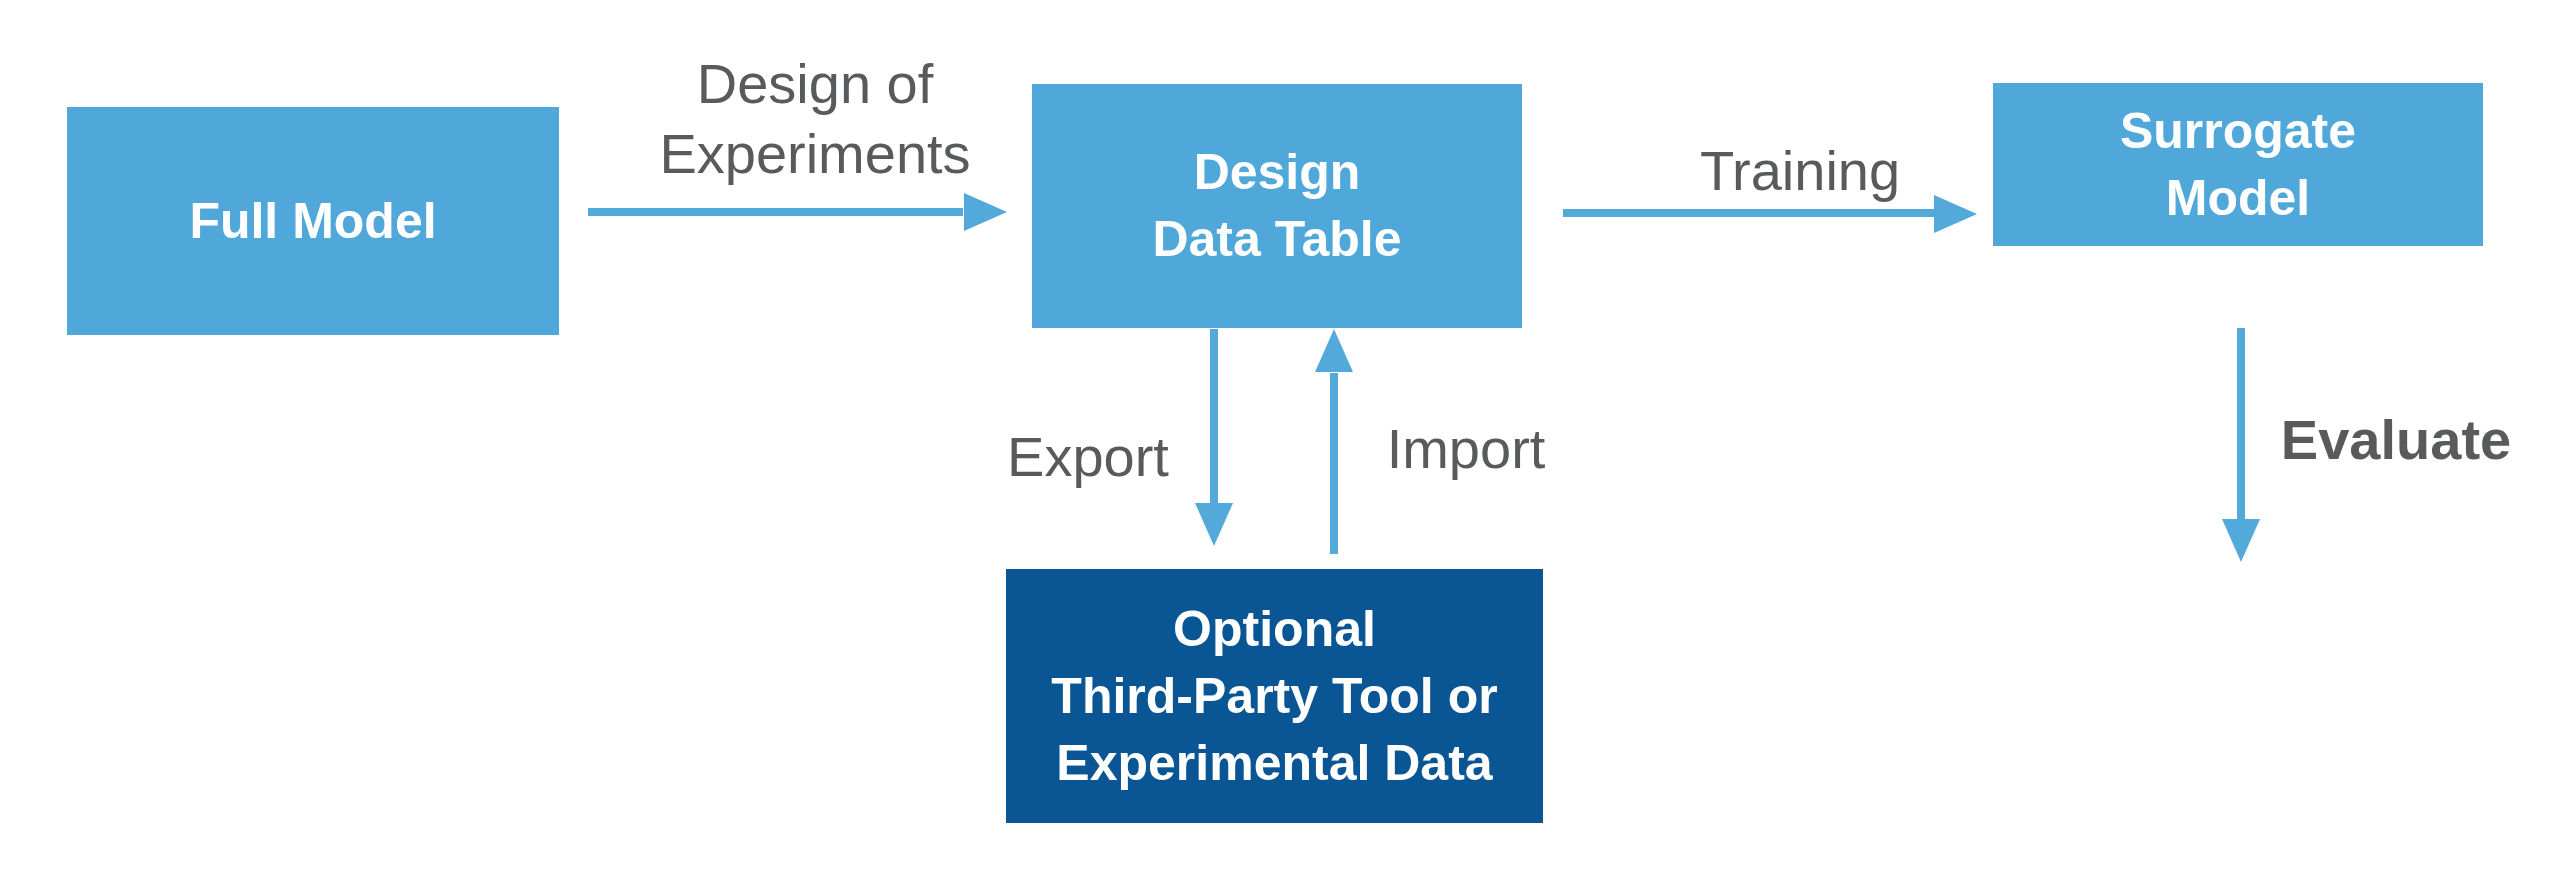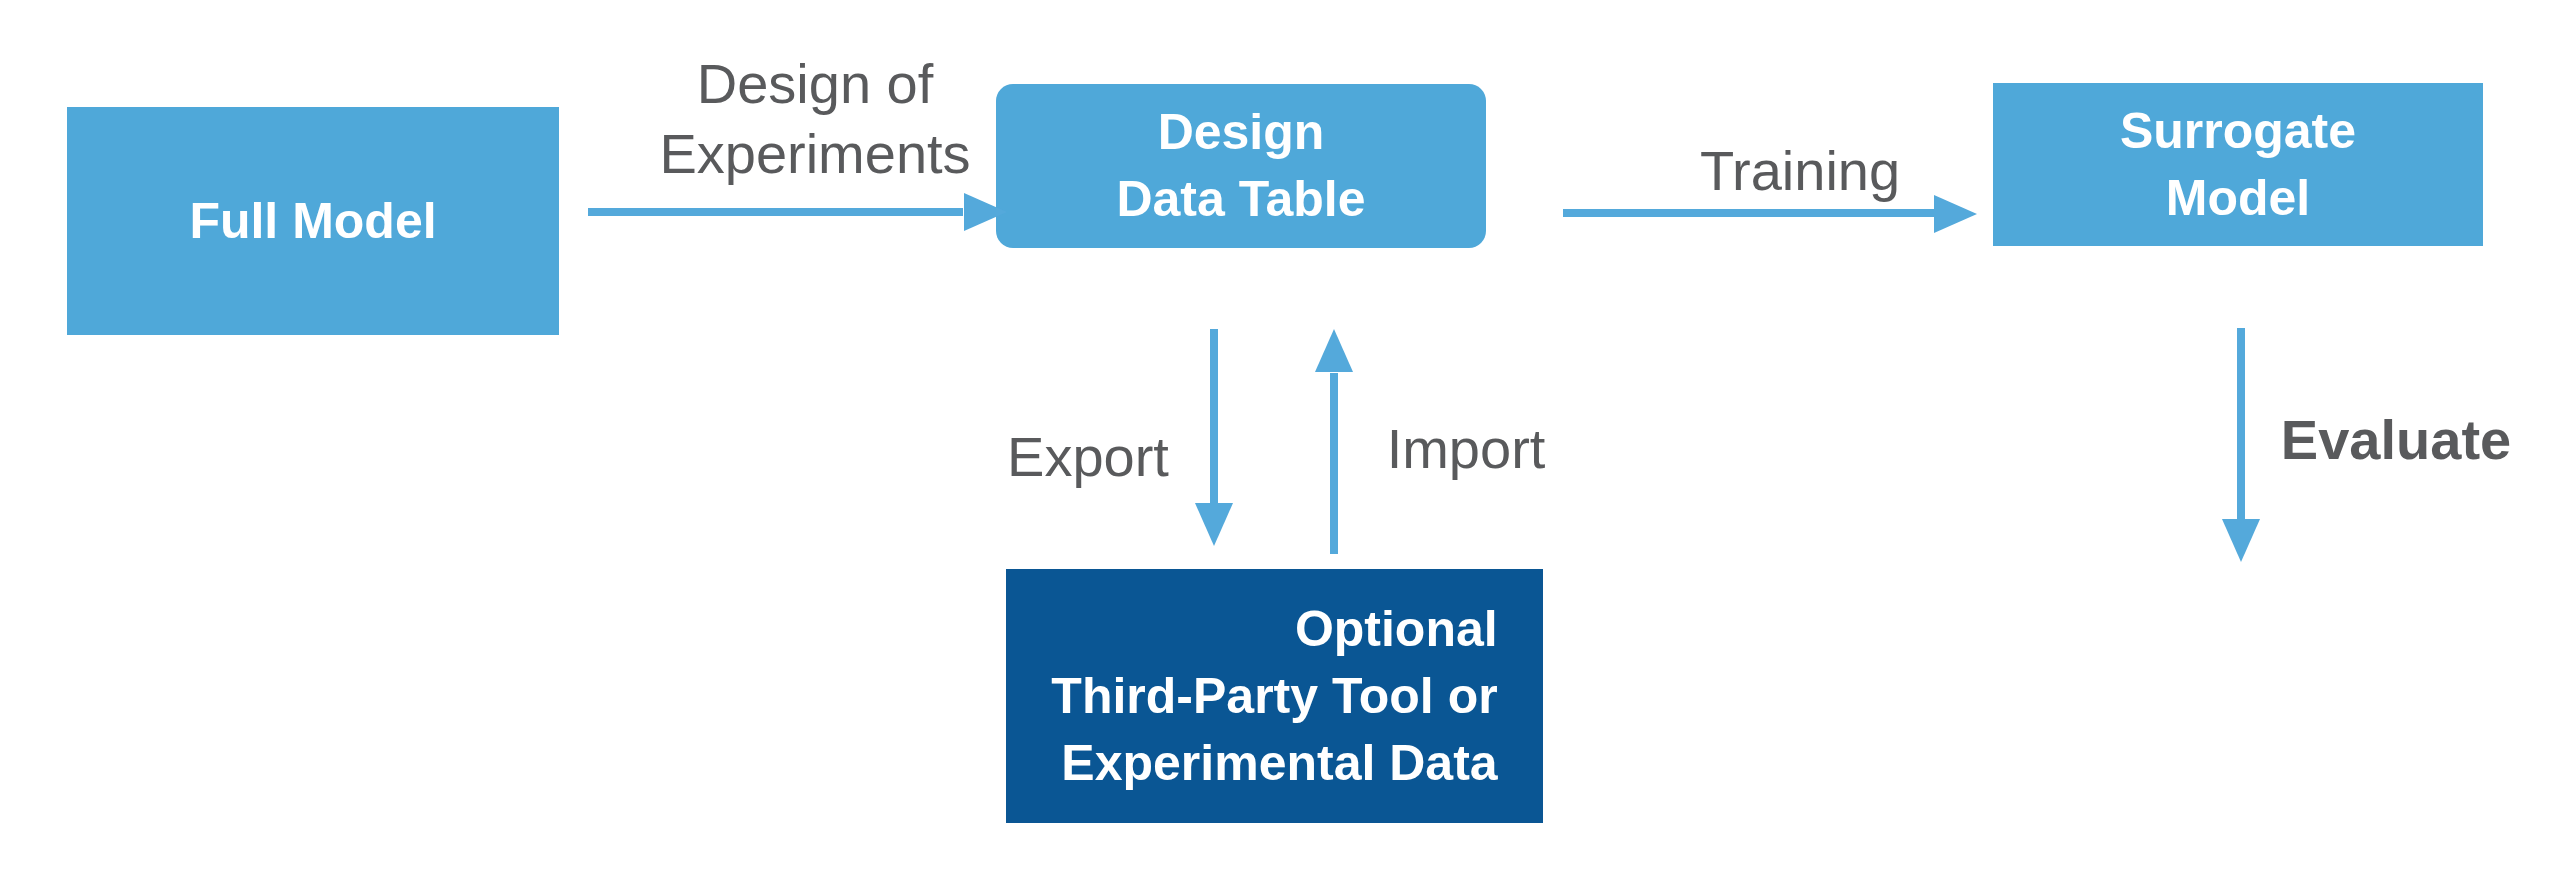--- a/index.html
+++ b/index.html
@@ -58,23 +58,23 @@
     border-top:43px solid var(--arrow);
   }
   .arrowhead.up{
     border-left:19px solid transparent;
     border-right:19px solid transparent;
     border-bottom:43px solid var(--arrow);
   }
 
   
   #node-full-model        {left:67px;   top:83px; width:492px; height:228px;margin-top:24px;}
-  #node-design-data-table {left:996px; top:84px; width:490px; height:164px;border-radius:17px;}
+  #node-design-data-table {left:1032px; top:84px; width:490px; height:244px;}
   #node-surrogate-model   {left:1993px; top:83px; width:490px; height:163px;}
-  #node-optional          {left:1006px; top:569px; width:537px; height:254px;text-align:right;}
+  #node-optional          {left:1006px; top:569px; width:537px; height:254px;}
   #node-apps              {left:1994px; top:583px; width:490px; height:228px;}
 
   
   #edge-doe-line      {left:588px;  top:208px; width:375px;}
   #edge-doe-head      {left:964px; top:193px;}
   #edge-training-line {left:1563px; top:209px; width:371px;}
   #edge-training-head {left:1934px; top:195px;}
   #edge-export-line   {left:1210px; top:329px; height:174px;}
   #edge-export-head   {left:1195px; top:503px;}
   #edge-import-head   {left:1315px; top:329px;}

